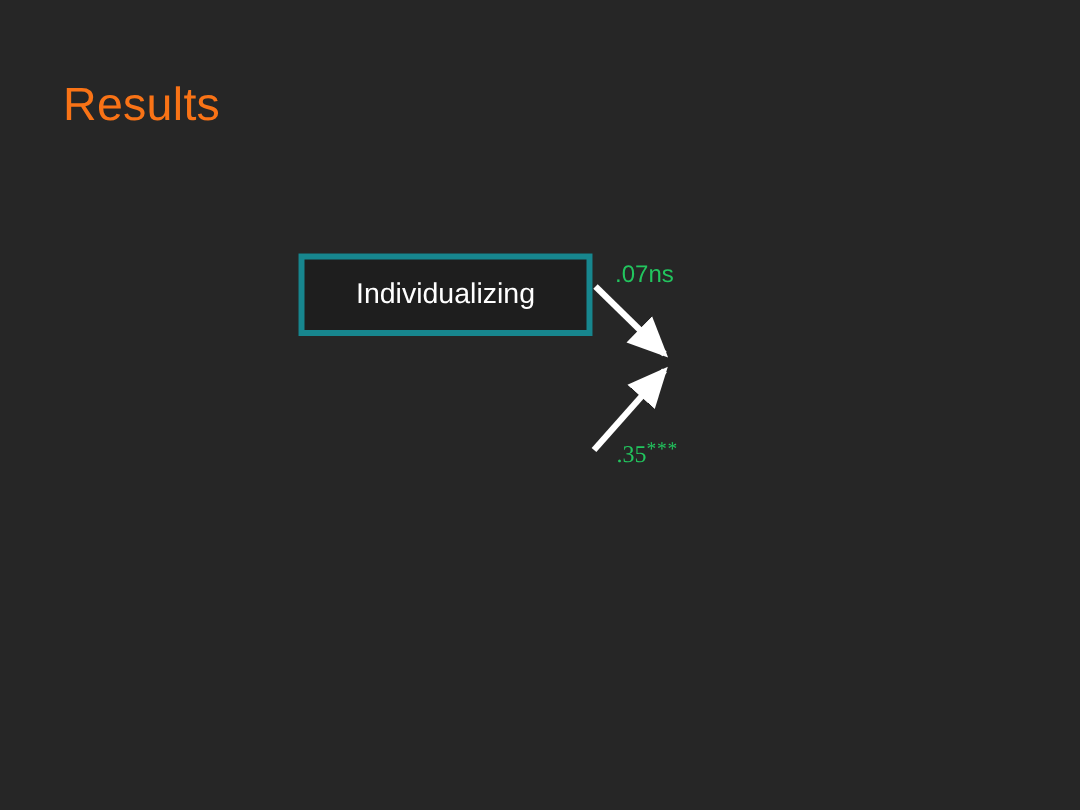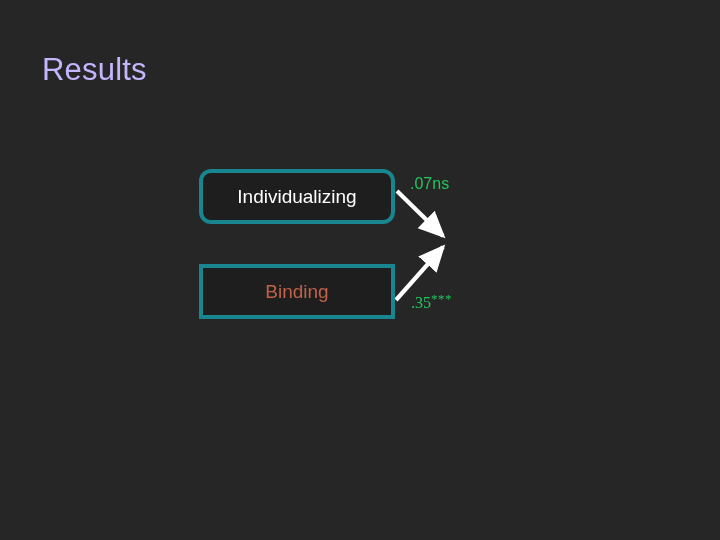--- a/index.html
+++ b/index.html
@@ -20,21 +20,21 @@
     background: #262626;
   }
 
   
   #slide-title {
     position: absolute;
     left: 42px;
     top: 52px;
     font-size: 31px;
     line-height: 36px;
-    color: #c4b5fd;
+    color: #f97316;
     letter-spacing: 0.2px;
     white-space: nowrap;
   }
 
   
   #path-diagram {
     position: absolute;
     left: 0;
     top: 0;
     width: 720px;
@@ -66,21 +66,20 @@
     padding: 0 6px;
     white-space: pre-line;
   }
 
   
   #node-individualizing {
     left: 199px;
     top: 169px;
     width: 196px;
     height: 55px;
-    border-radius: 12px;
   }
   #node-binding {
     left: 199px;
     top: 264px;
     width: 196px;
     height: 55px;
   }
   #node-selfcontrol {
     left: 444px;
     top: 203px;
@@ -136,23 +135,20 @@
 
       <line x1="397" y1="191" x2="443" y2="236" stroke="#FFFFFF" stroke-width="4.2" marker-end="url(#arrowhead)"></line>
 
       <line x1="396" y1="300" x2="443" y2="247" stroke="#FFFFFF" stroke-width="4.2" marker-end="url(#arrowhead)"></line>
     </svg>
 
     <div class="node-box" id="node-individualizing">
       <span class="node-label">Individualizing</span>
     </div>
 
-    <div class="node-box" id="node-binding">
-      <span class="node-label label-binding">Binding</span>
-    </div>
 
 
     <div class="path-label" id="path-label-top">
       <span>.07</span><span>ns</span>
     </div>
 
     <div class="path-label" id="path-label-bottom">
       <span>.35</span><span class="stars">***</span>
     </div>
 

